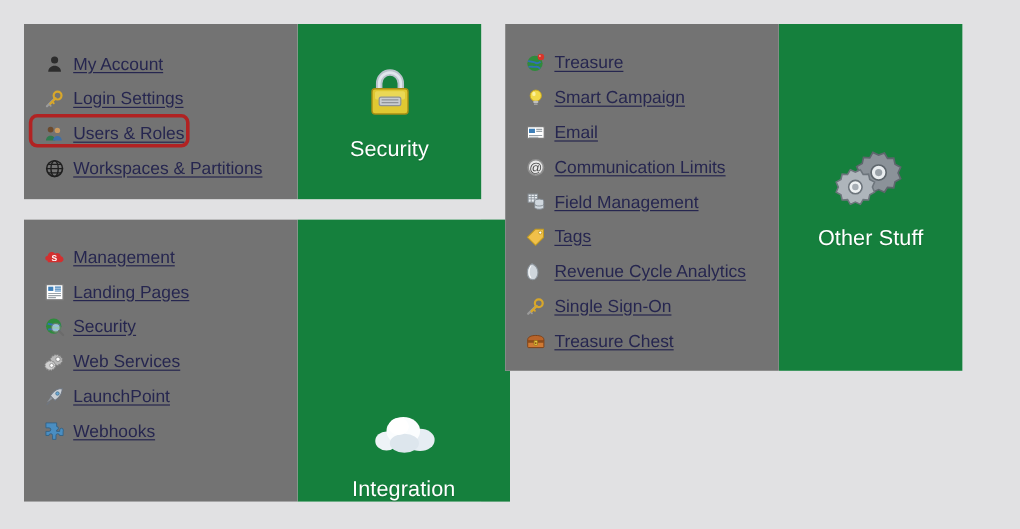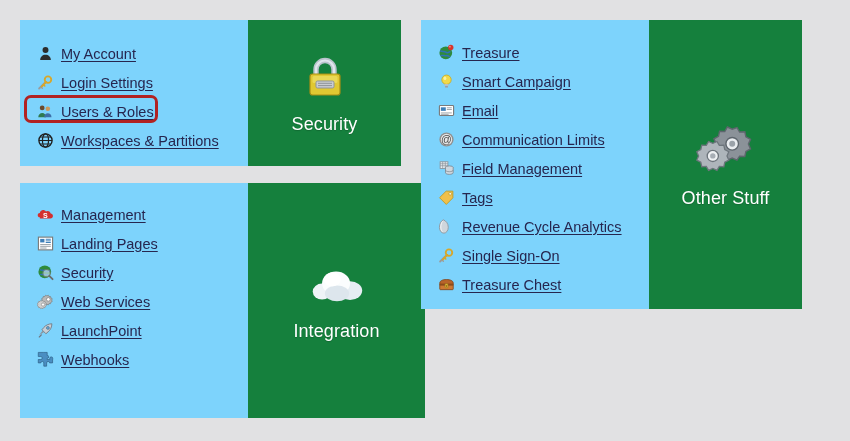--- a/index.html
+++ b/index.html
@@ -13,21 +13,21 @@
   .canvas{position:absolute;inset:0;}
 
   
   .card{
     position:absolute;
     display:flex;
     background:#ffffff;
     box-sizing:border-box;
   }
   .card .links{
-    background:#7dd3fc;
+    background:#737373;
     box-sizing:border-box;
     position:relative;
     flex:0 0 auto;
   }
   .card .tile{
     background:#15803d;
     box-sizing:border-box;
     flex:0 0 auto;
     display:flex;
     flex-direction:column;
@@ -222,21 +222,21 @@
         <span class="link-icon">
           <svg width="17" height="17" viewBox="0 0 24 24">
             <path d="M9.6 2h4.8v4.2a2.1 2.1 0 1 1 0 4.2V12H18v-1.6a2.1 2.1 0 1 1 4.2 0V12h-.2v4.8H17.8a2.1 2.1 0 1 0-4.2 0v4.6H9.6v-4.6a2.1 2.1 0 1 0-4.2 0H1.8V12h3.6a2.1 2.1 0 1 0 0-4.2H1.8V2z" fill="#4a8ec2" stroke="#2f6187" stroke-width="1"></path>
           </svg>
         </span>
         <span class="link-text">Webhooks</span>
       </div>
 
     </div>
 
-    <div class="tile" style="width:177px;height:235px;">
+    <div class="tile" style="width:177px;height:235px;justify-content:flex-end;">
       <span class="tile-icon">
         <svg width="60" height="40" viewBox="0 0 60 40">
           <ellipse cx="14" cy="27" rx="10" ry="8.5" fill="#eef3f7"></ellipse>
           <ellipse cx="44" cy="26" rx="13" ry="10" fill="#e6edf3"></ellipse>
           <ellipse cx="29" cy="18" rx="15" ry="12.5" fill="#fbfdfe"></ellipse>
           <ellipse cx="30" cy="29" rx="13" ry="8.5" fill="#dde6ed"></ellipse>
           <ellipse cx="25" cy="14" rx="9" ry="7.5" fill="#ffffff"></ellipse>
         </svg>
       </span>
       <span class="tile-label">Integration</span>

